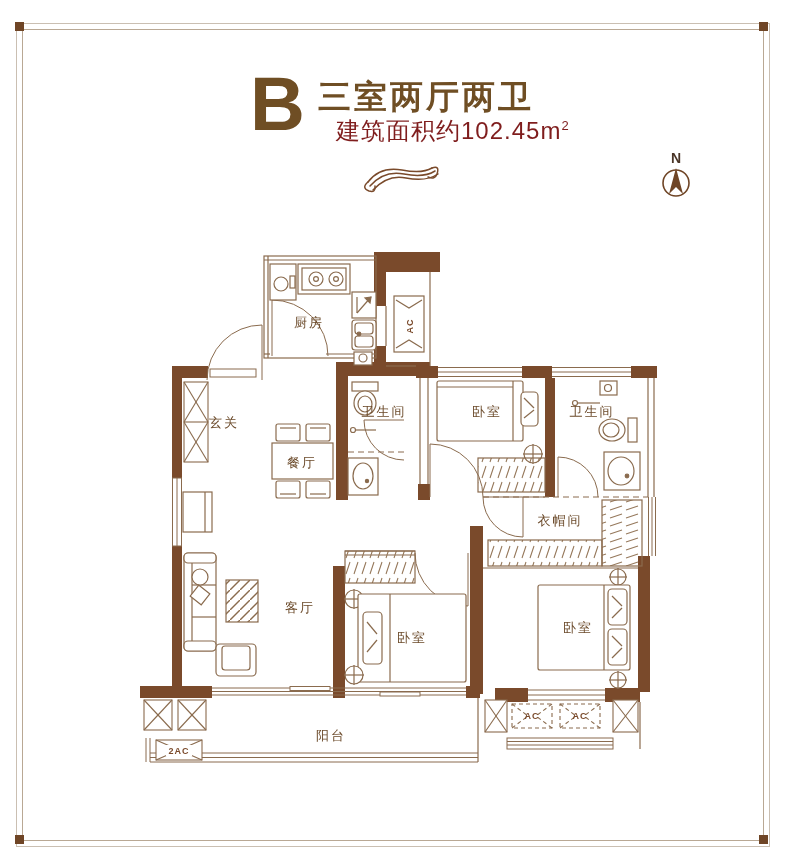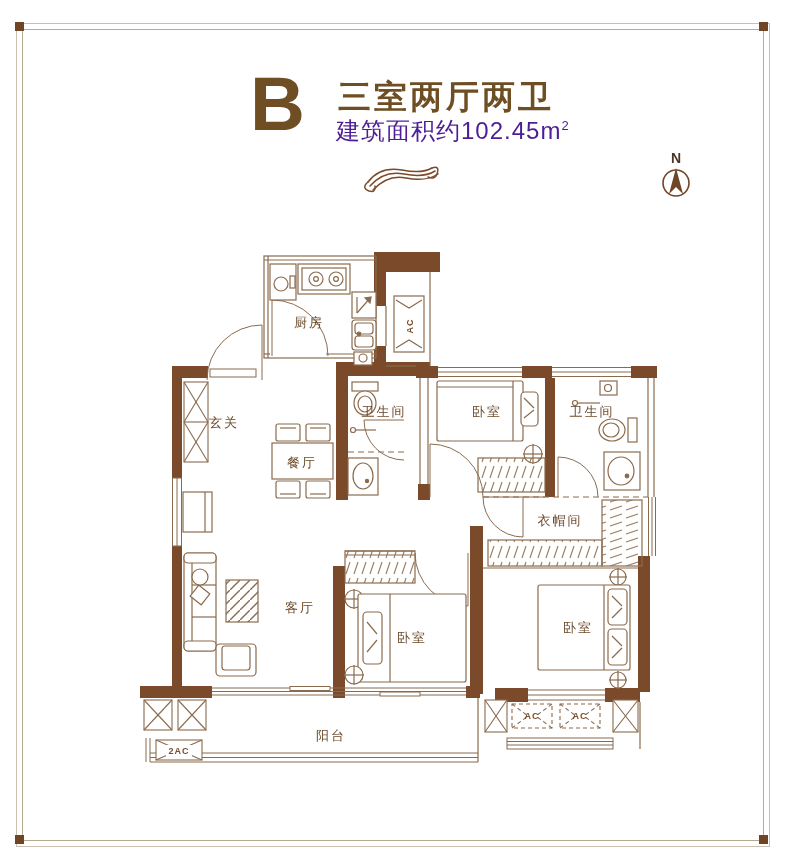--- a/index.html
+++ b/index.html
@@ -8,23 +8,23 @@
   .frame{position:absolute;pointer-events:none;}
   .frame.outer{left:16px;top:23px;width:752px;height:822px;border:1px solid #cabfb2;}
   .frame.inner{left:22px;top:29px;width:740px;height:810px;border:1px solid #b9a894;}
   .corner{position:absolute;width:9px;height:9px;background:#6f4526;}
   .corner.tl{left:15px;top:22px;}
   .corner.tr{left:759px;top:22px;}
   .corner.bl{left:15px;top:835px;}
   .corner.br{left:759px;top:835px;}
   .title-letter{position:absolute;left:250px;top:66px;font-size:76px;font-weight:bold;
       color:#6f4e24;line-height:1;}
-  .title-head{position:absolute;left:338px;top:80px;font-size:33px;font-weight:bold;
+  .title-head{position:absolute;left:318px;top:80px;font-size:33px;font-weight:bold;
       color:#6f4e24;letter-spacing:3px;line-height:1;}
-  .title-sub{position:absolute;left:336px;top:119px;font-size:24px;color:#4c1d95;
+  .title-sub{position:absolute;left:336px;top:119px;font-size:24px;color:#7f1d1d;
       letter-spacing:1px;line-height:1;}
   .title-sub sup{font-size:13px;}
   .compass{position:absolute;left:650px;top:150px;width:52px;height:56px;}
   .ornament{position:absolute;left:352px;top:158px;}
   .plan{position:absolute;left:140px;top:240px;}
   svg text{font-family:"Liberation Sans","DejaVu Sans",sans-serif;}
   .roomlabel{fill:#6b4a2a;font-size:13px;letter-spacing:2px;}
   .aclabel{fill:#7a4a2b;font-size:9px;font-weight:bold;letter-spacing:1px;}
 </style>
 </head>

